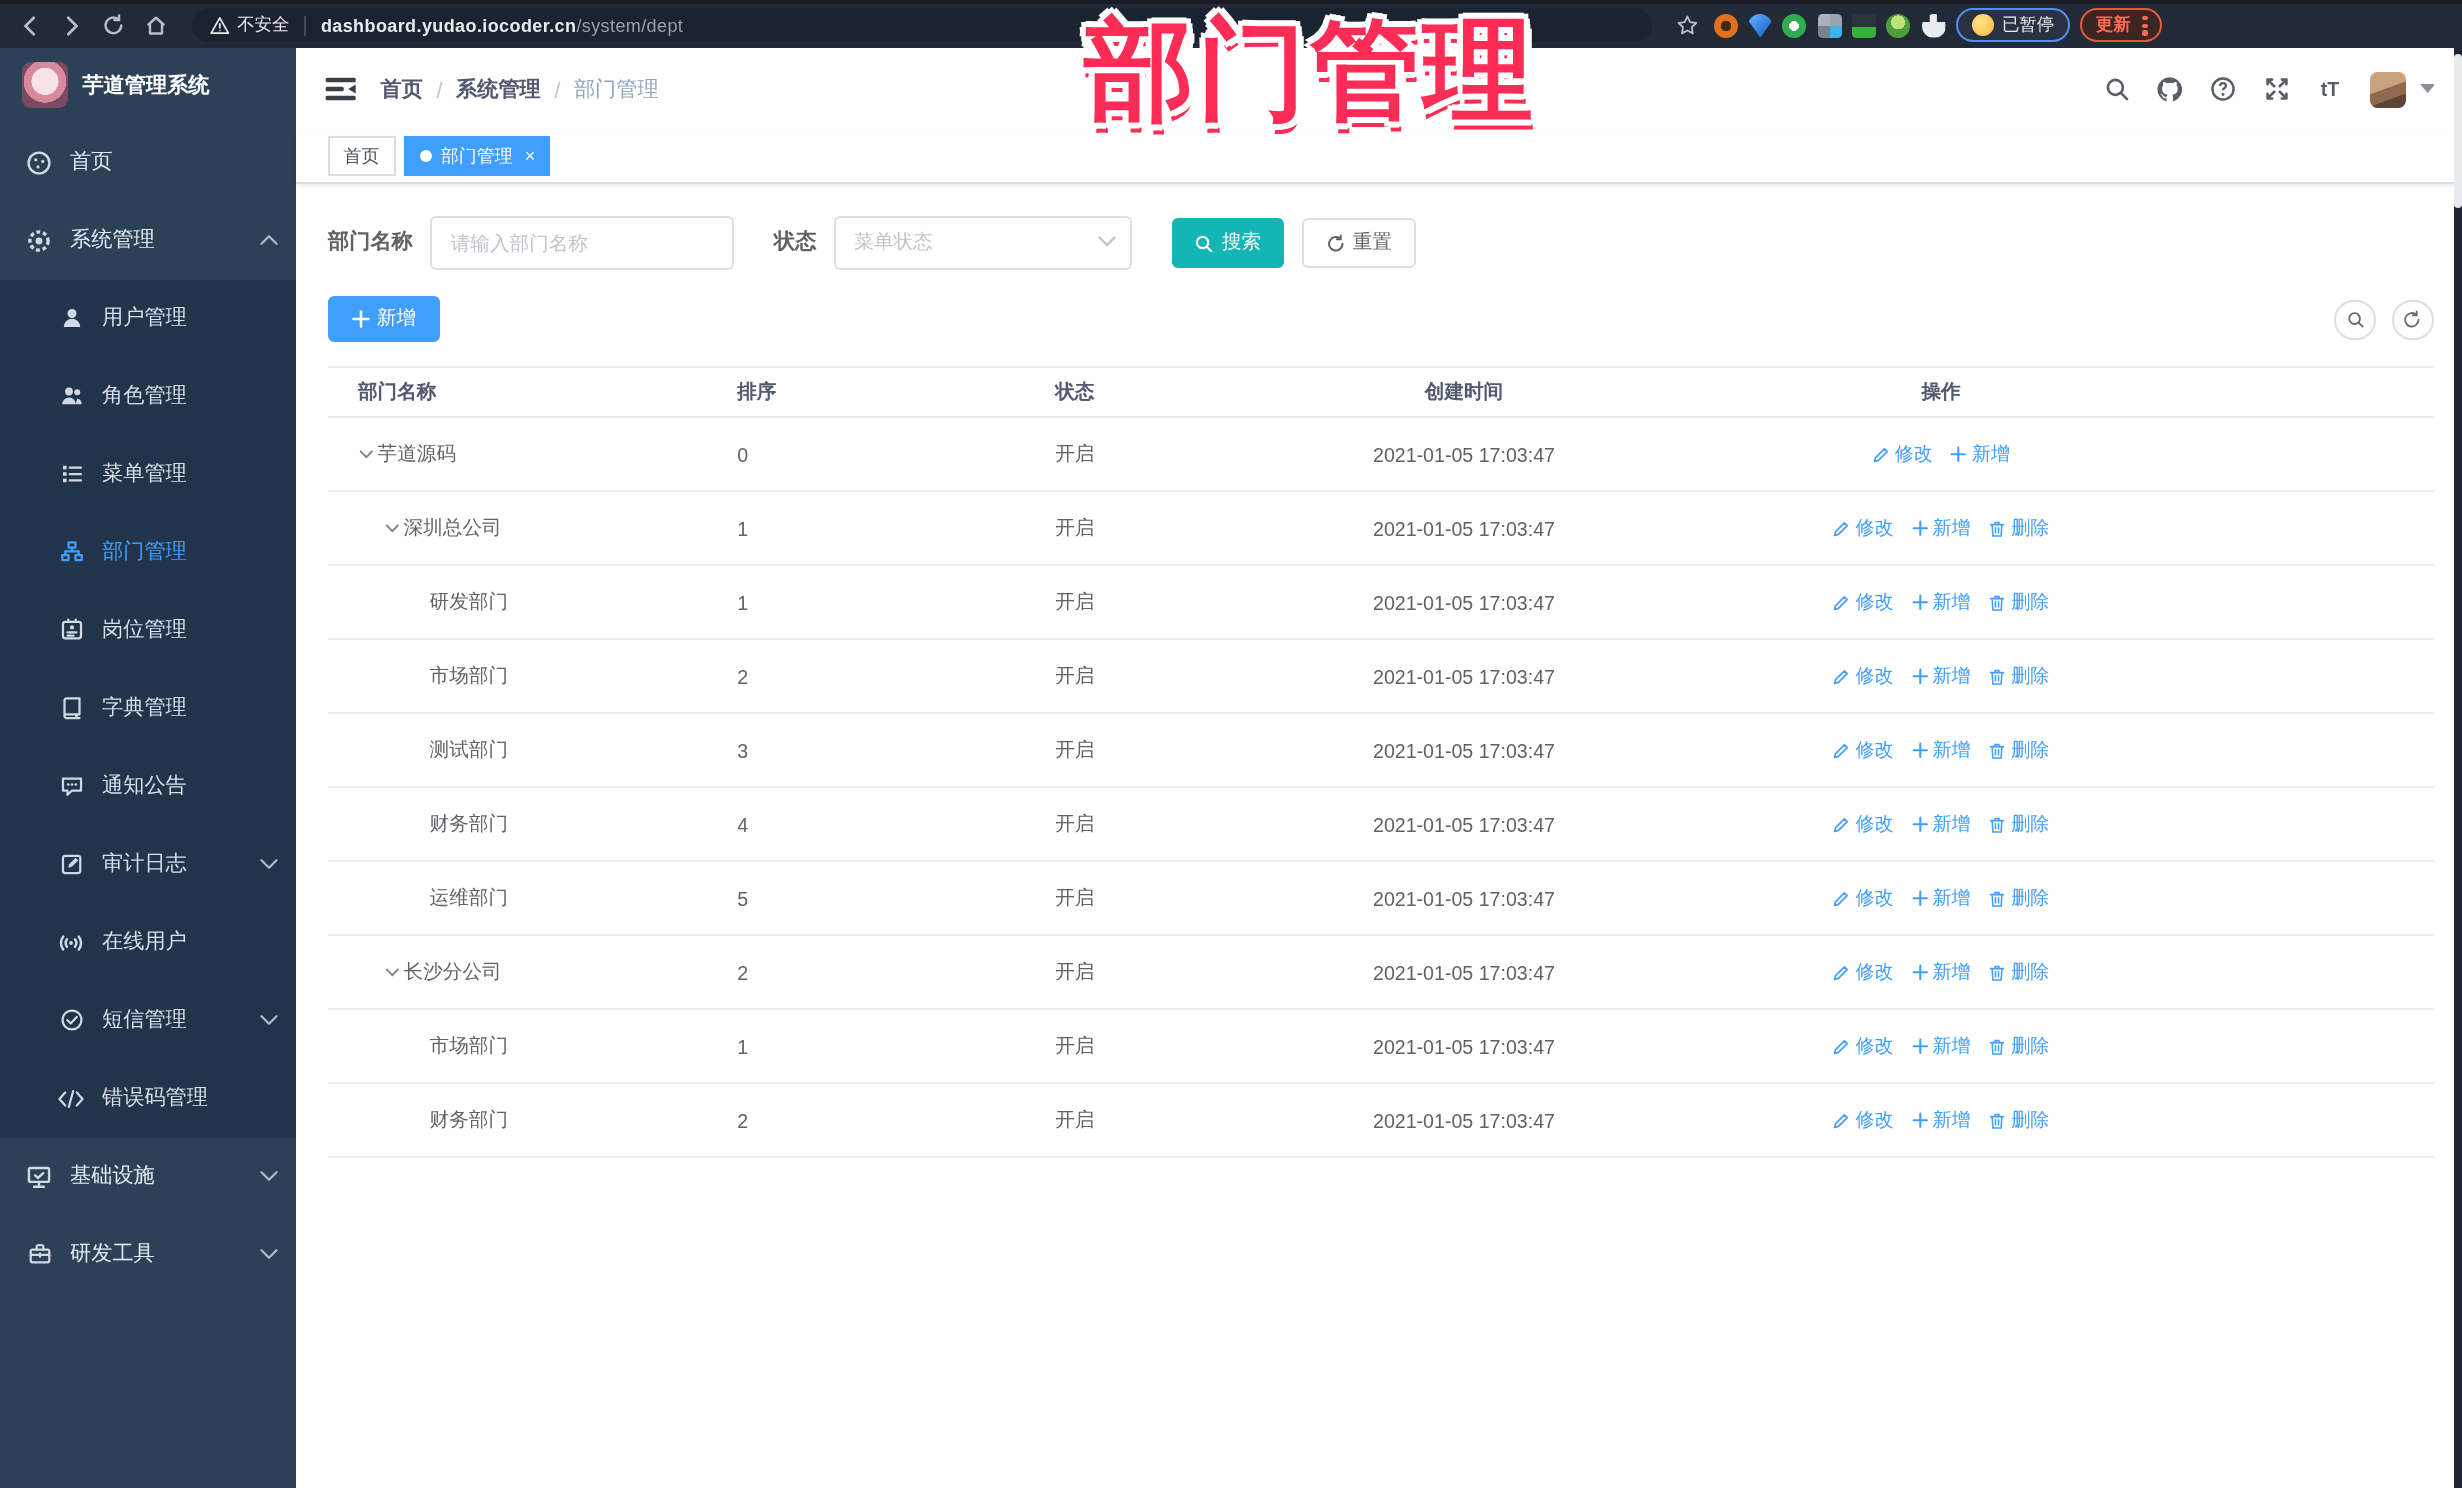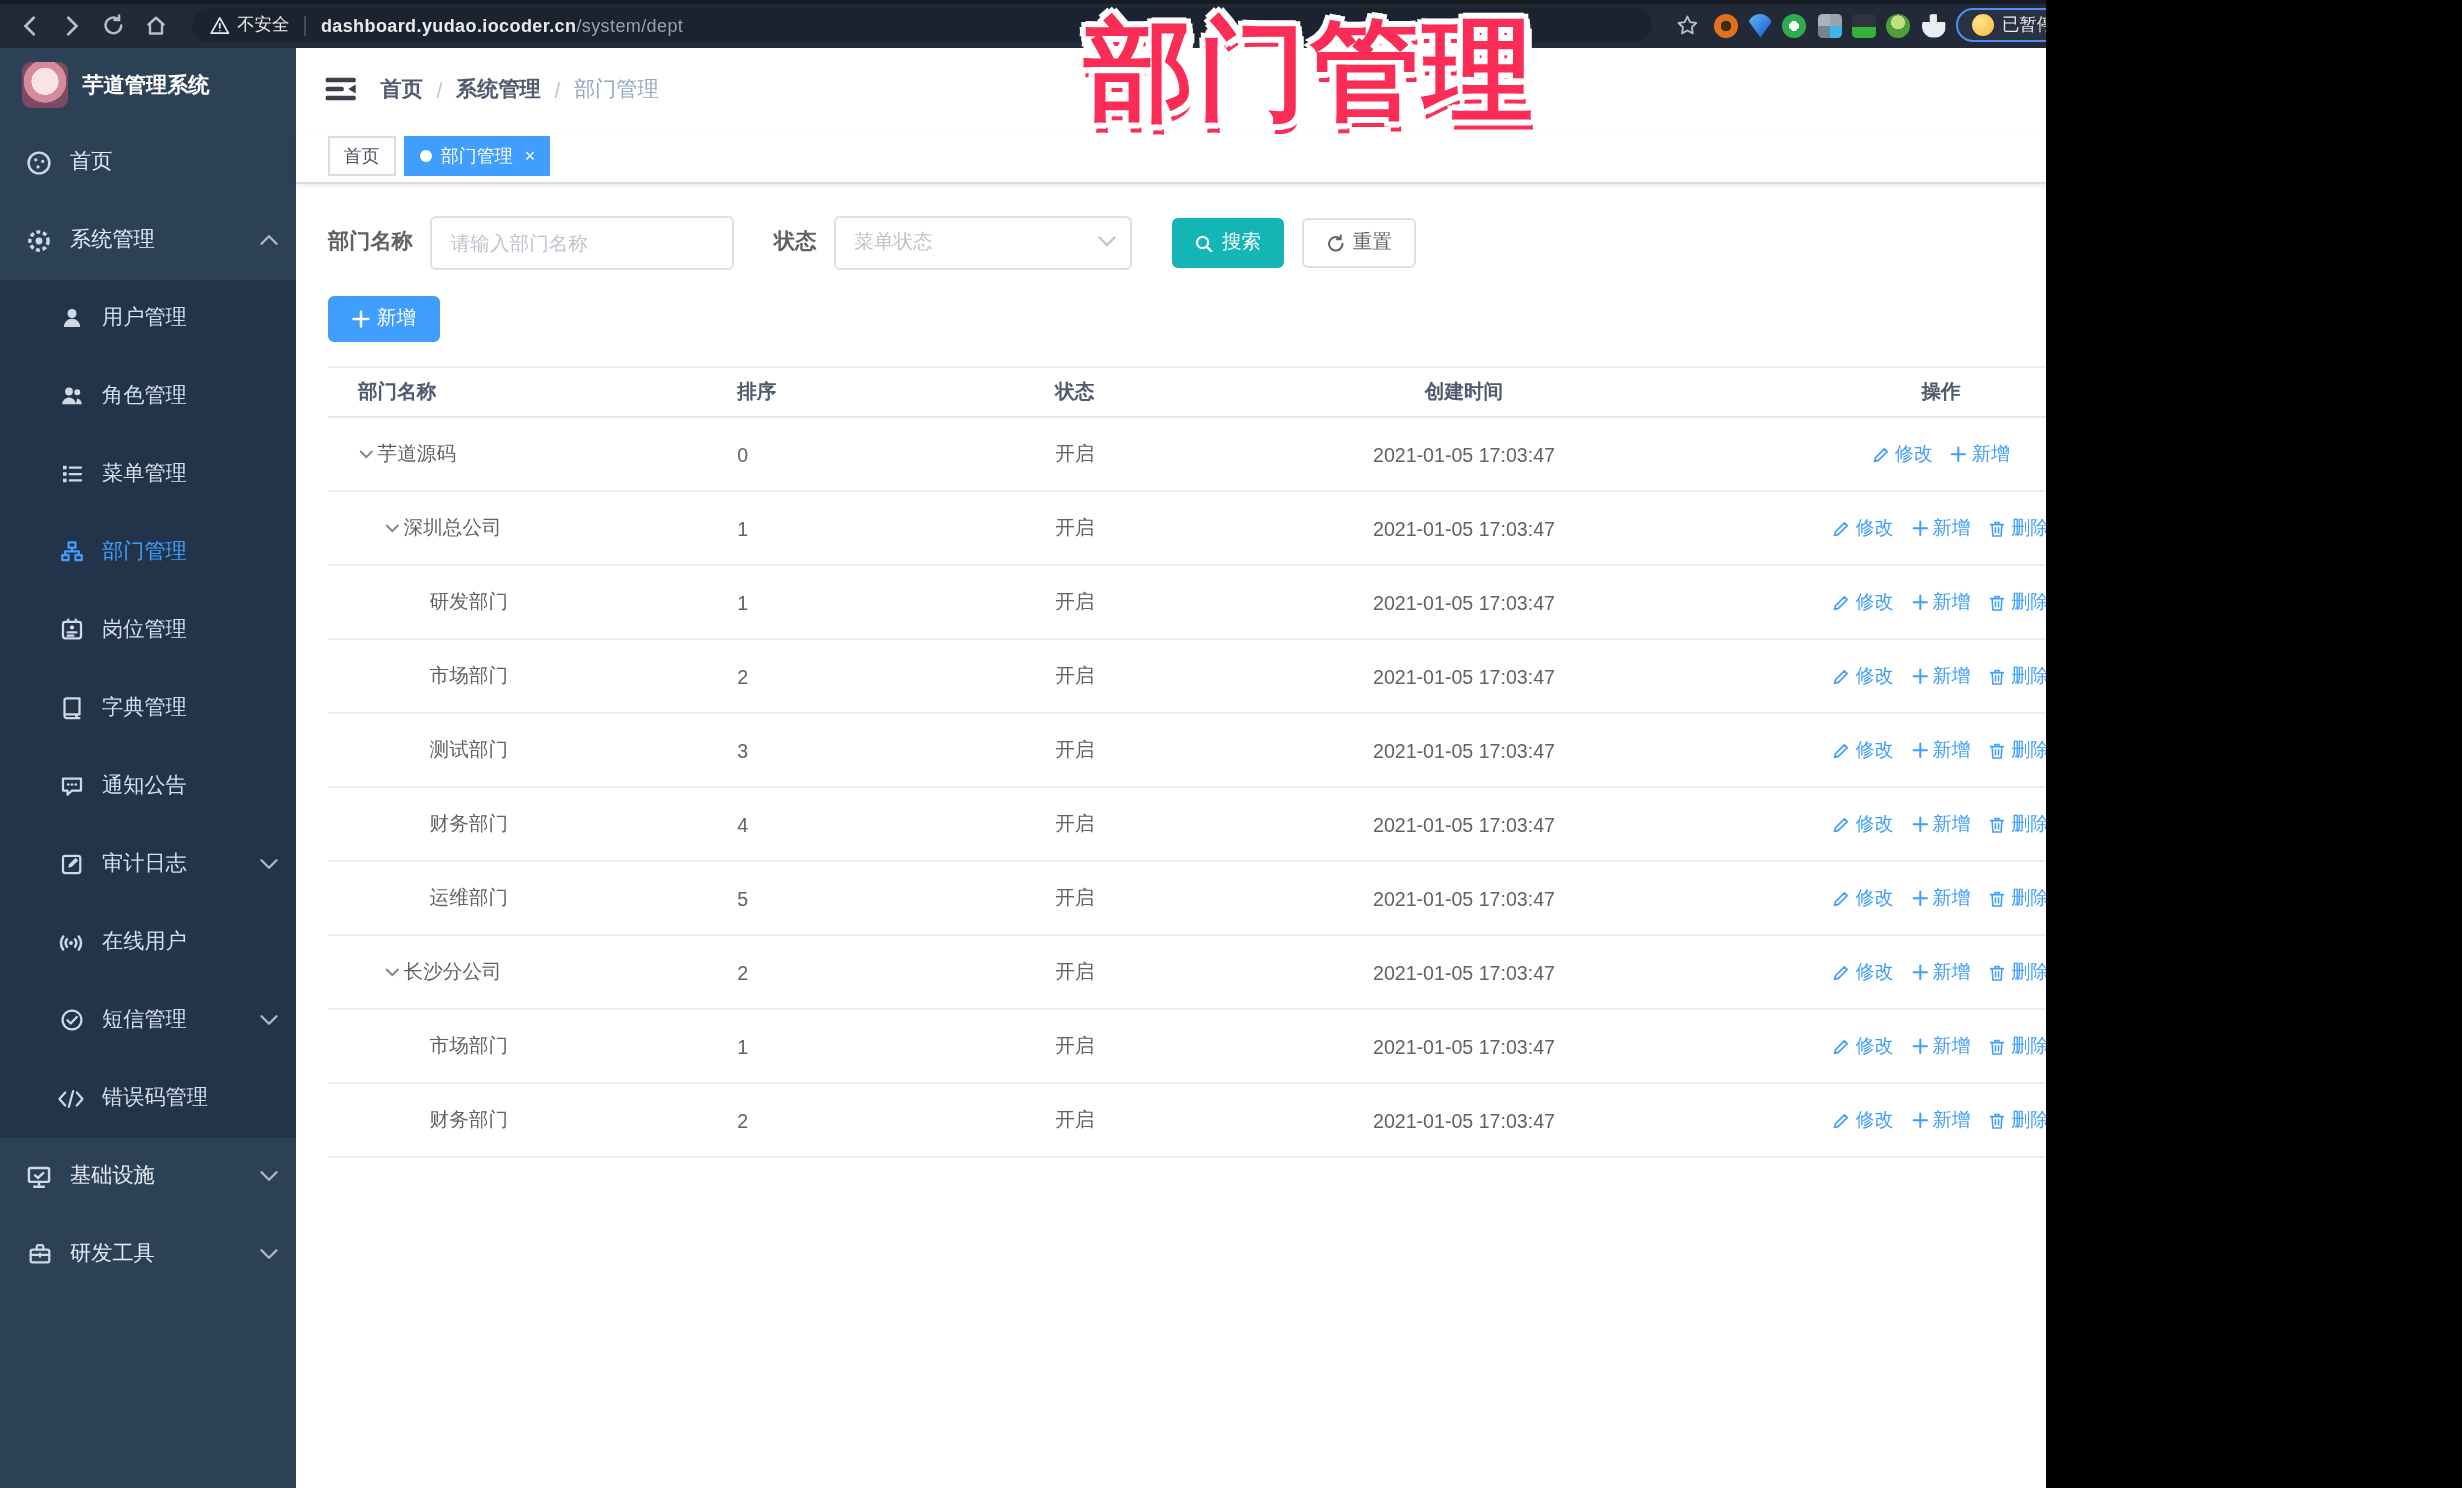--- a/index.html
+++ b/index.html
@@ -1,18 +1,18 @@
 <!DOCTYPE html>
 <html style="font-size:12px"><head>
 <meta charset="utf-8">
 <style>
   * { margin:0; padding:0; box-sizing:border-box; }
   html,body { background:#000; }
   body { font-family:"Liberation Sans","DejaVu Sans",sans-serif; }
-  .viewport { width:2046px; height:1488px; overflow:hidden; position:relative; }
+  .viewport { width:2462px; height:1488px; overflow:hidden; position:relative; }
   .screen { width:1231px; height:744px; transform:scale(2); transform-origin:0 0;
             position:relative; background:#fff; overflow:hidden; }
 
   
   .browser-bar { height:23.5px; background:#232a37; display:flex; align-items:center;
                  border-top:2.3px solid #161b24; padding:0 6px; gap:3px; }
   .nav-ico { width:18px; height:18px; display:flex; align-items:center; justify-content:center;
              color:#b6bcc8; flex:0 0 auto; border-radius:50%; }
   .addr-pill { height:17.4px; flex:0 0 auto; width:730px; margin-left:6px; background:#1c2330;
                border-radius:9px; display:flex; align-items:center; padding:0 9px; gap:4.5px; }

